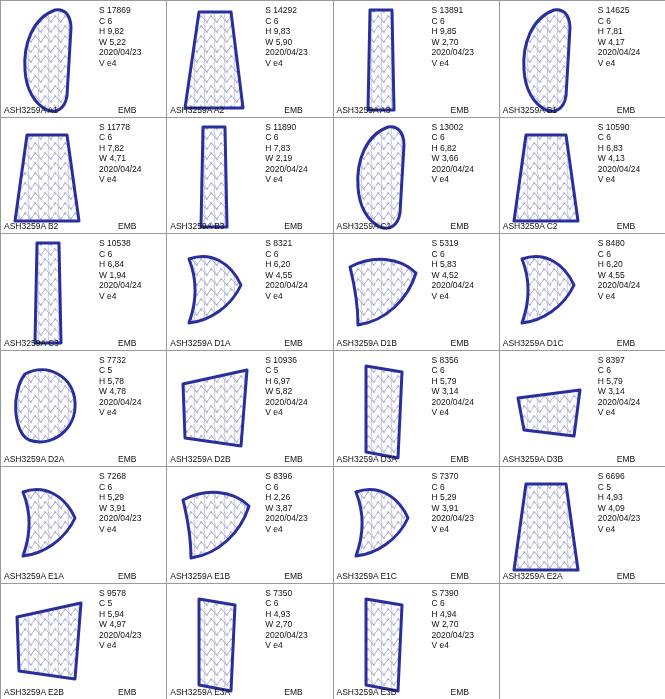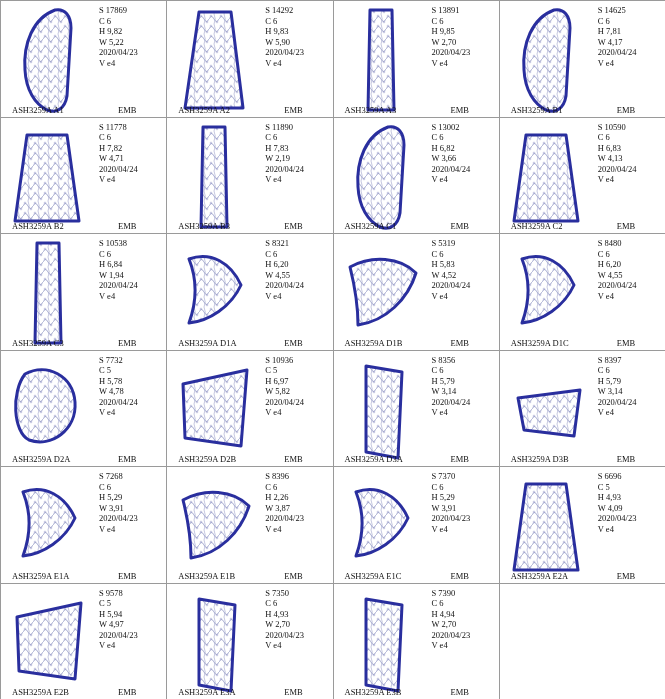--- a/index.html
+++ b/index.html
@@ -16,21 +16,20 @@
   }
   #sheet {
     width: 665px;
     height: 699px;
     box-sizing: border-box;
     border-top: 1px solid #9a9a9a;
     border-left: 1px solid #9a9a9a;
     display: grid;
     grid-template-columns: repeat(4, 166.25px);
     grid-auto-rows: 116.5px;
-    font-family: Liberation Serif, serif;
   }
   .cell {
     box-sizing: border-box;
     border-right: 1px solid #9a9a9a;
     border-bottom: 1px solid #9a9a9a;
     position: relative;
     display: flex;
     flex-direction: row;
     overflow: hidden;
     background: #ffffff;
@@ -63,21 +62,20 @@
     display: block;
   }
   .label {
     position: absolute;
     left: 3px;
     bottom: 2px;
     font-size: 8.5px;
     line-height: 10px;
     color: #111;
     white-space: nowrap;
-    margin-left: 8px;
   }
   .emb {
     position: absolute;
     left: 98px;
     bottom: 2px;
     font-size: 8.5px;
     line-height: 10px;
     color: #111;
     padding-left: 19px;
   }

